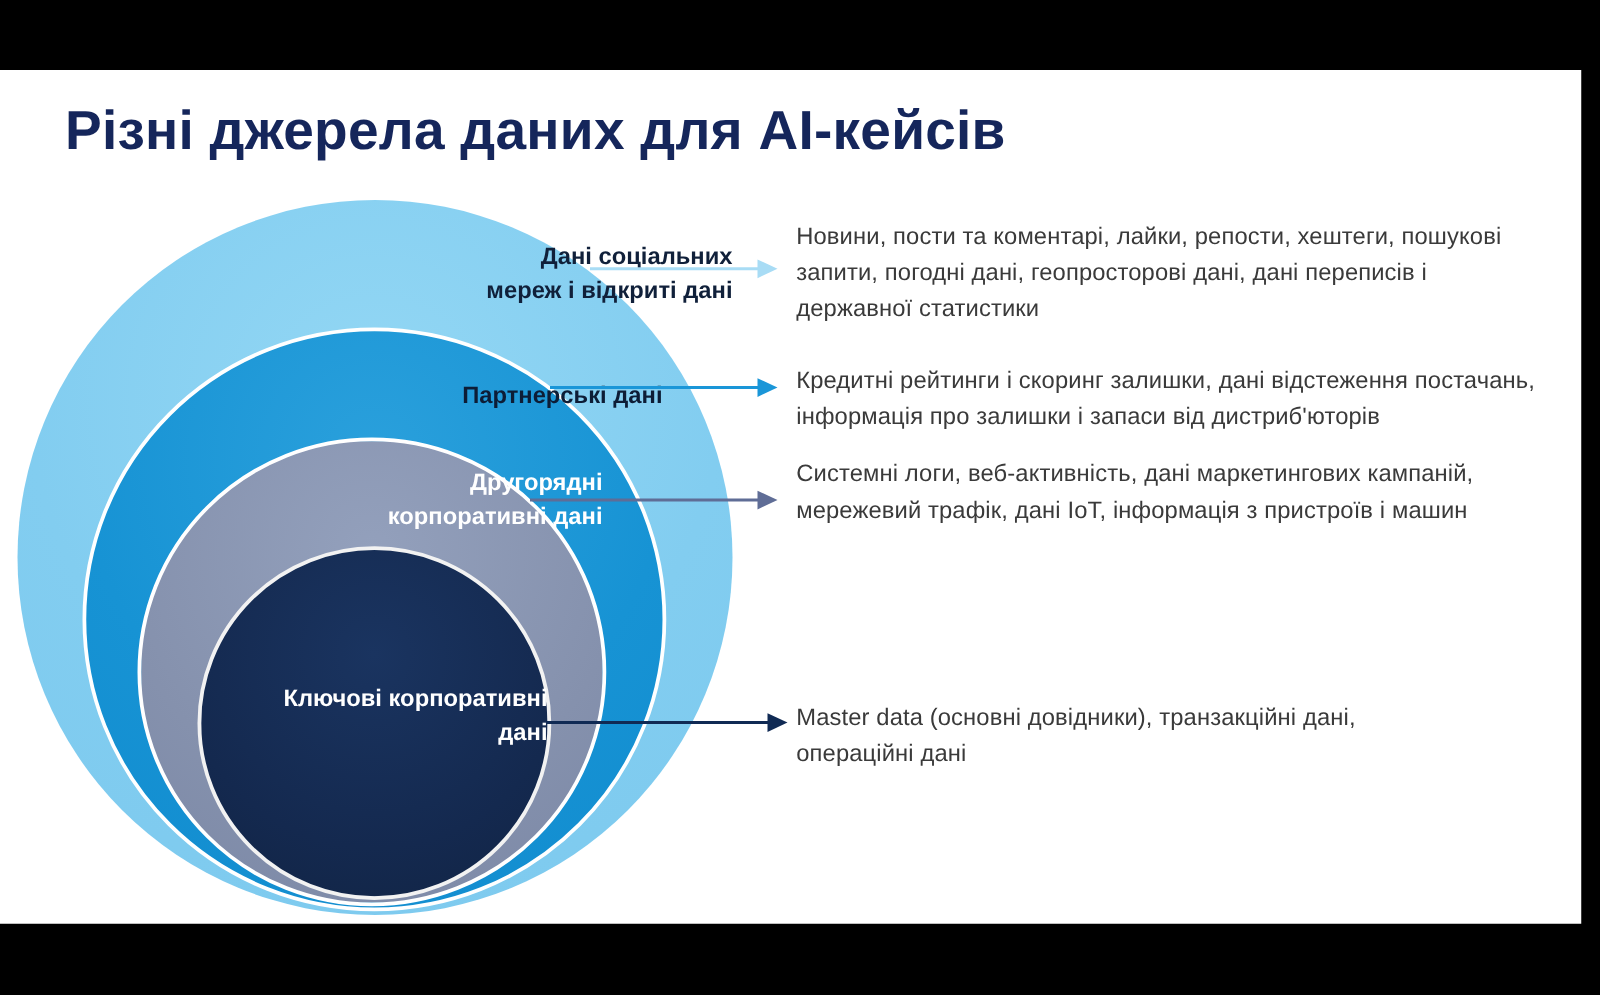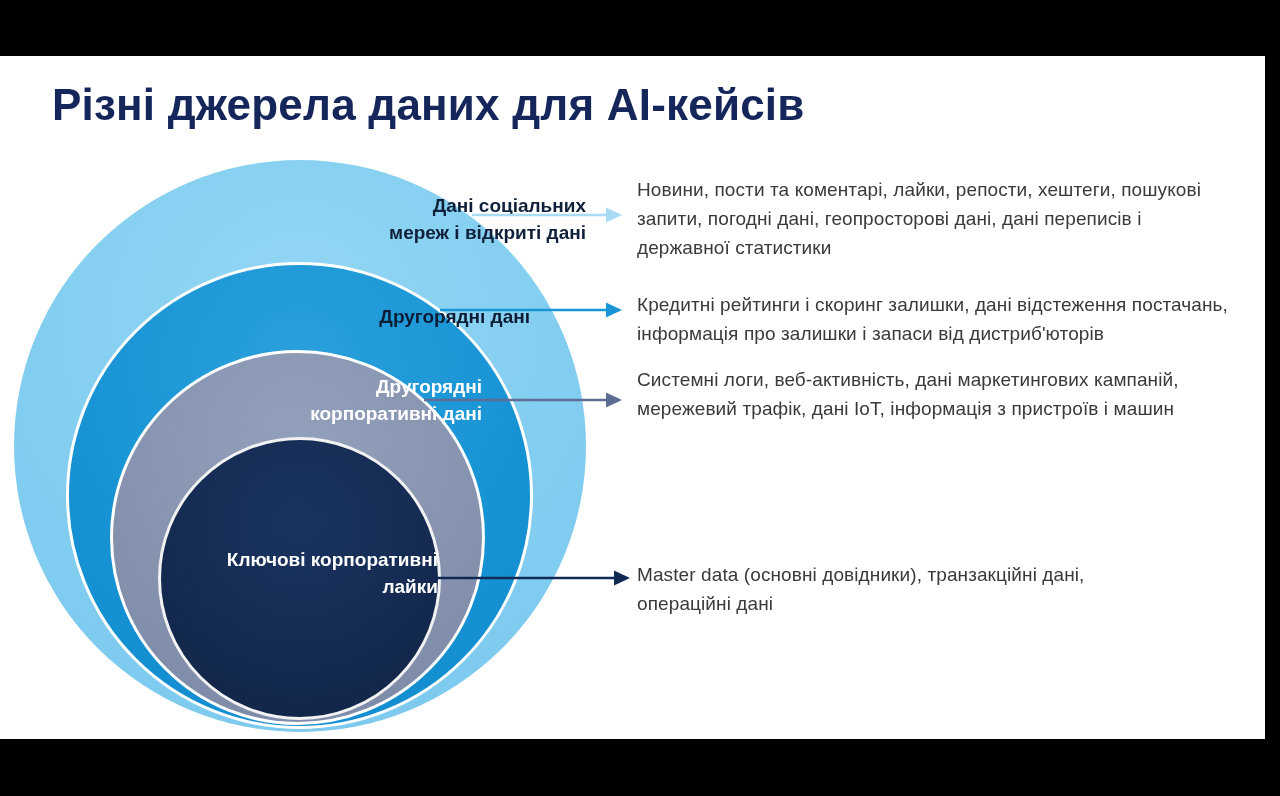--- a/index.html
+++ b/index.html
@@ -101,29 +101,29 @@
 <div class="stage">
 
   <h1 class="slide-title">Різні джерела даних для AI-кейсів</h1>
 
   <div class="diagram">
     <div class="circle c1">
       <div class="circle-label">Дані соціальних
 мереж і відкриті дані</div>
     </div>
     <div class="circle c2">
-      <div class="circle-label">Другорядні дані</div>
+      <div class="circle-label">Партнерські дані</div>
     </div>
     <div class="circle c3">
       <div class="circle-label">Другорядні
 корпоративні дані</div>
     </div>
     <div class="circle c4">
       <div class="circle-label">Ключові корпоративні
-лайки</div>
+дані</div>
     </div>
   </div>
 
   <svg class="arrows" width="1280" height="796" viewBox="0 0 1280 796" xmlns="http://www.w3.org/2000/svg">
     <g>
       <line x1="472" y1="215" x2="608" y2="215" stroke="#a8dcf5" stroke-width="2.5"></line>
       <polygon points="606,207.5 622,215 606,222.5" fill="#a8dcf5"></polygon>
     </g>
     <g>
       <line x1="440" y1="310" x2="608" y2="310" stroke="#1a96d8" stroke-width="2.5"></line>

